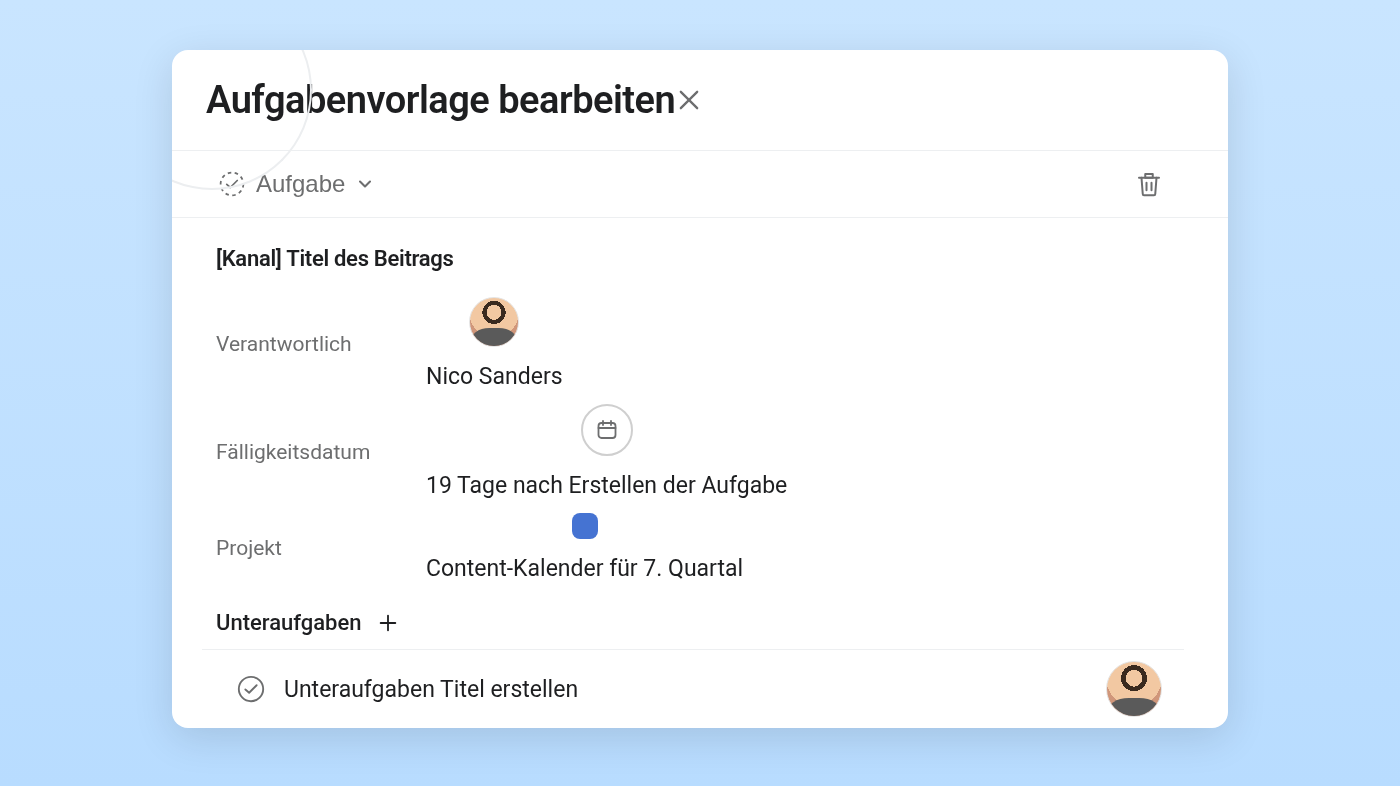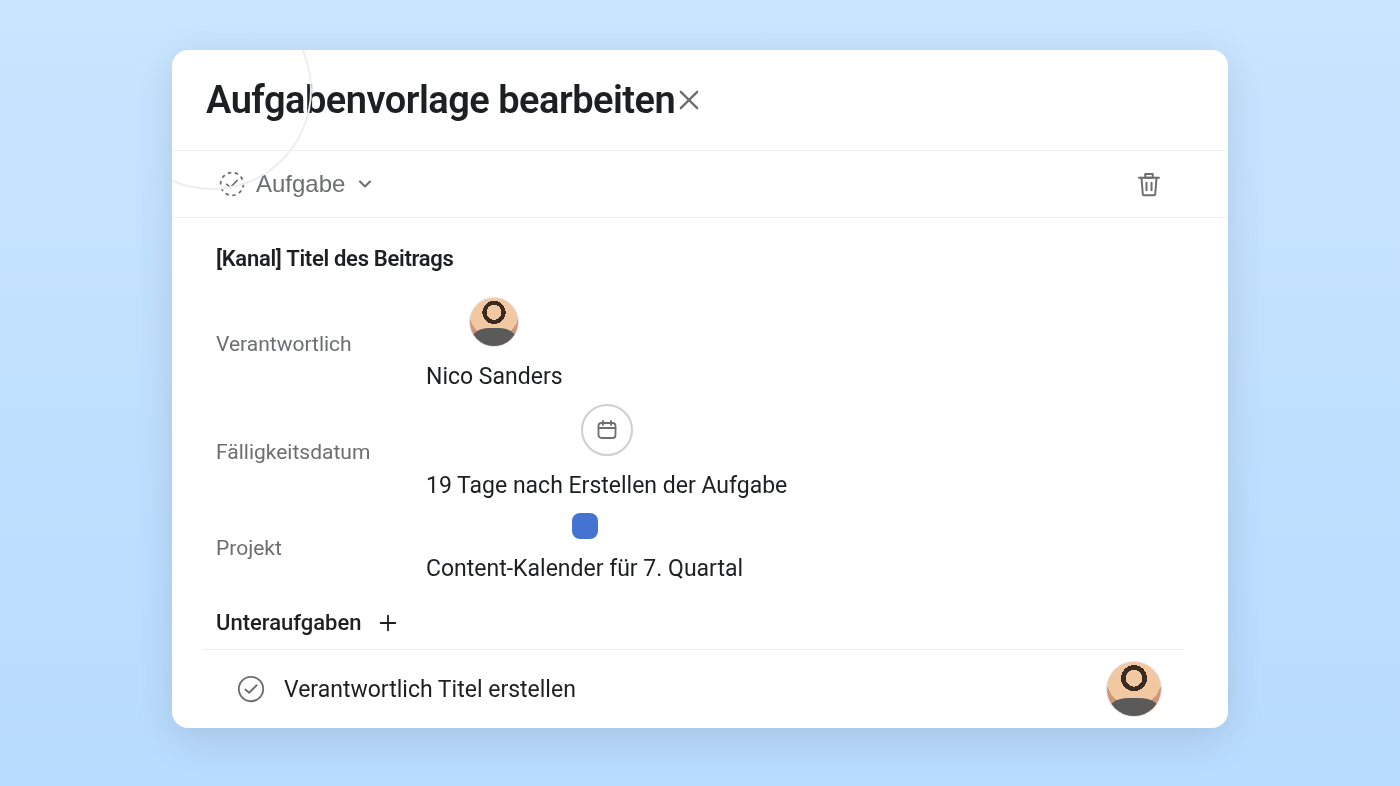--- a/index.html
+++ b/index.html
@@ -246,18 +246,18 @@
             <line x1="4" y1="12" x2="20" y2="12"></line>
         </svg>
       </button>
     </div>
 
     <div class="subtask-row">
       <svg class="check-circle" viewBox="0 0 32 32" fill="none">
         <circle cx="16" cy="16" r="13" stroke="#6d6e6f" stroke-width="2"></circle>
         <path d="M10 16.5 L14 20 L22 12" stroke="#6d6e6f" stroke-width="2" fill="none" stroke-linecap="round" stroke-linejoin="round"></path>
       </svg>
-      <span>Verantwortlich Titel erstellen</span>
+      <span>Unteraufgaben Titel erstellen</span>
       <div class="avatar small"></div>
     </div>
 
   </div>
 </div>
 
 </body></html>

